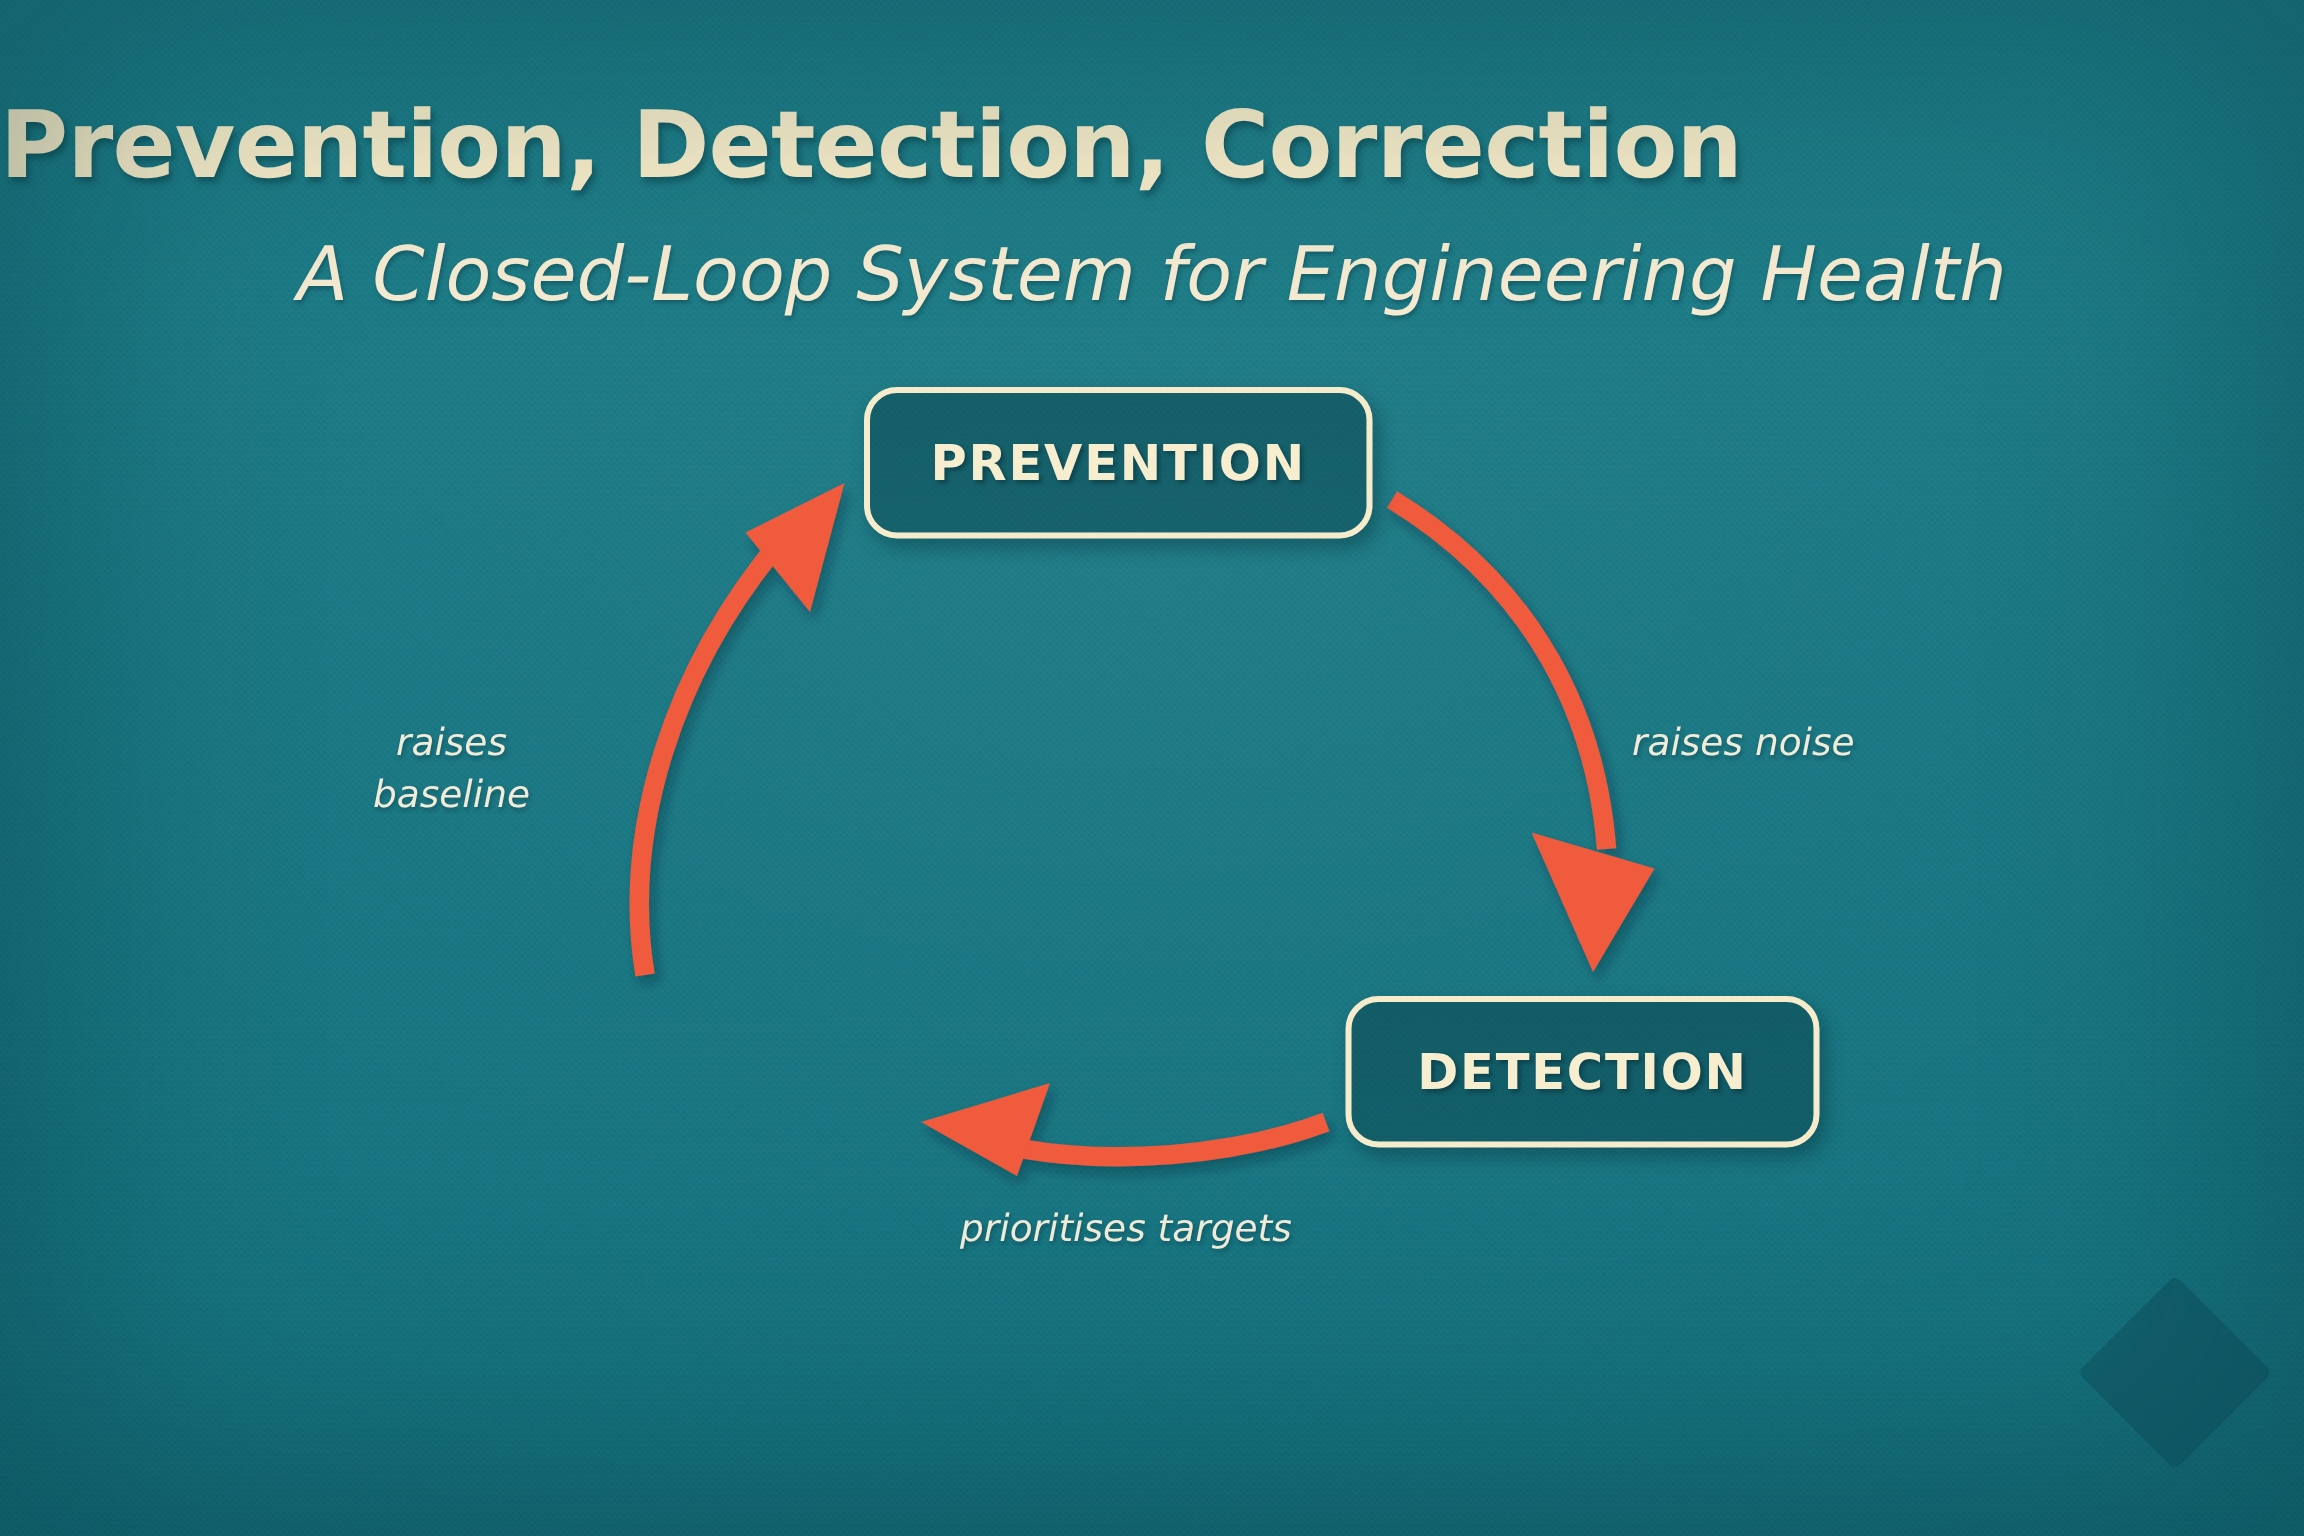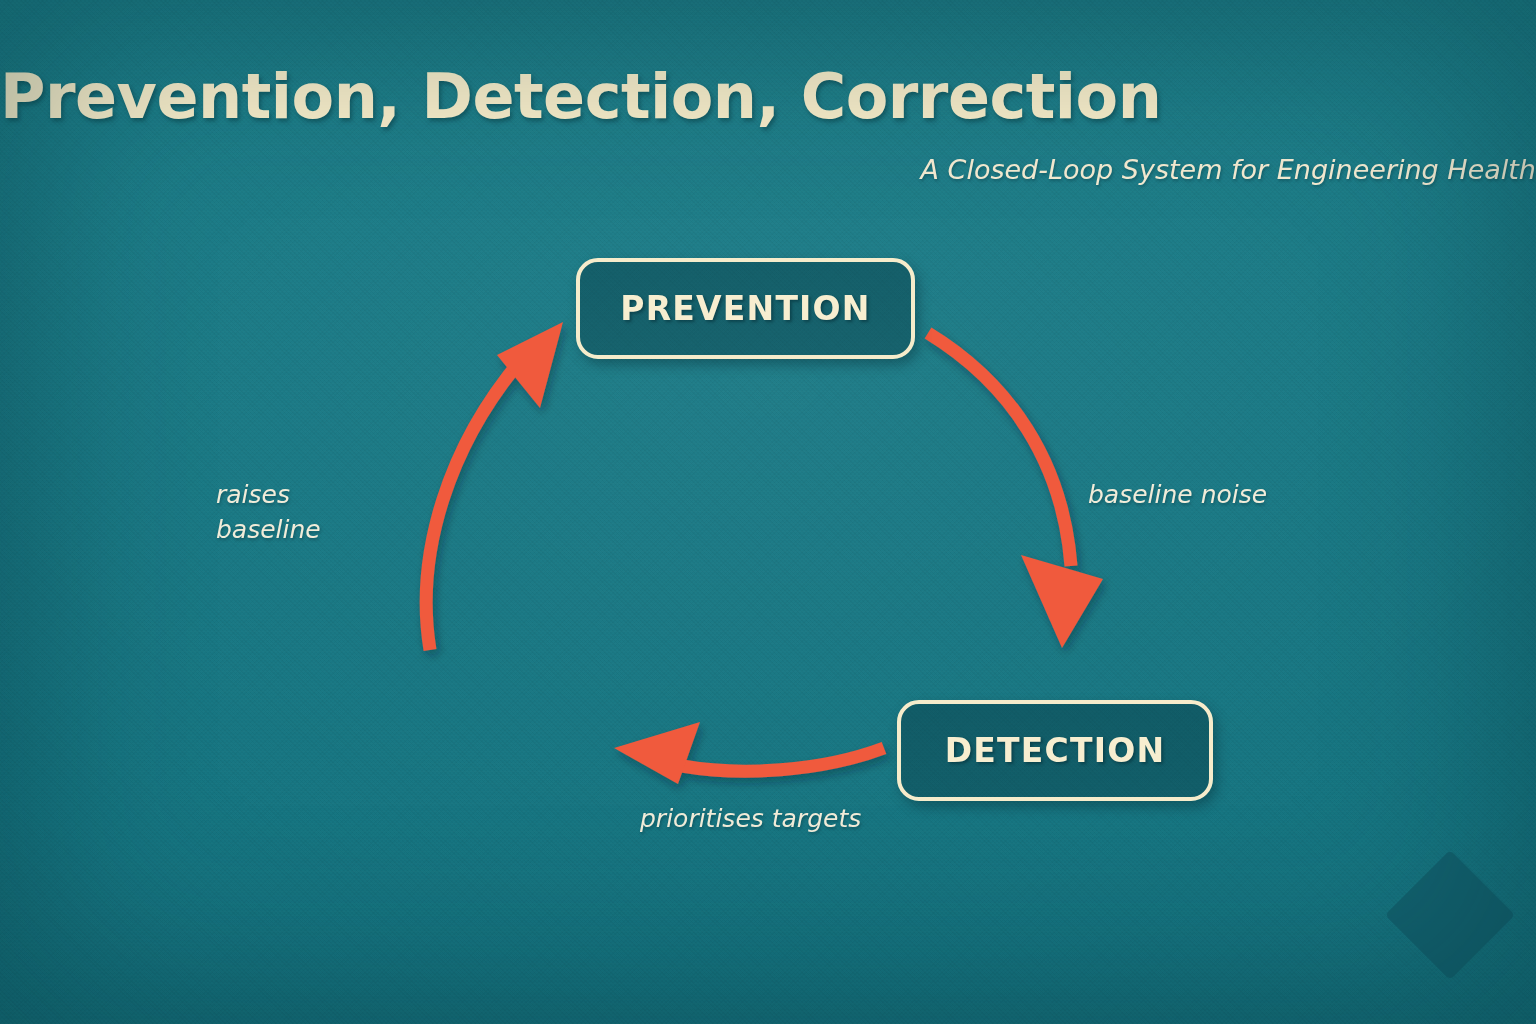--- a/index.html
+++ b/index.html
@@ -49,25 +49,25 @@
     letter-spacing: -0.5px;
     color: #f7ecc9;
     text-shadow: 2px 3px 4px rgba(0,40,48,0.40);
     white-space: nowrap;
   }
   #subtitle {
     position: absolute;
     left: 0;
     right: 0;
     top: 154px;
-    text-align: right;
+    text-align: center;
     font-family: "DejaVu Sans", sans-serif;
     font-style: italic;
     font-weight: 400;
-    font-size: 27px;
+    font-size: 50px;
     color: #f4ebd2;
     text-shadow: 1px 2px 3px rgba(0,40,48,0.35);
     white-space: nowrap;
   }
 
   
   .node {
     position: absolute;
     box-sizing: border-box;
     border: 4px solid #f6eccb;
@@ -82,21 +82,21 @@
   .node-label {
     font-family: "DejaVu Sans", sans-serif;
     font-weight: 700;
     font-size: 33px;
     letter-spacing: 1.2px;
     color: #f7eed0;
     text-shadow: 2px 2px 3px rgba(0,35,44,0.45);
     white-space: nowrap;
   }
   #node-prevention { left: 576px; top: 258px; width: 339px; height: 101px; }
-  #node-detection  { left: 897px; top: 664px; width: 316px; height: 101px; margin-top: 36px; }
+  #node-detection  { left: 897px; top: 664px; width: 316px; height: 101px; }
   #node-correction { left: 262px; top: 664px; width: 339px; height: 101px; }
 
   
   #arrows {
     position: absolute;
     inset: 0;
     pointer-events: none;
   }
 
   
@@ -104,21 +104,21 @@
     position: absolute;
     font-family: "DejaVu Sans", sans-serif;
     font-style: italic;
     font-size: 25px;
     line-height: 1.38;
     color: #f1ecd9;
     text-shadow: 1px 2px 3px rgba(0,35,44,0.35);
     white-space: pre-line;
   }
   #label-reduces-noise { left: 1088px; top: 478px; text-align: left; }
-  #label-raises-baseline { left: 216px; top: 478px; width: 170px; text-align: left; }
+  #label-raises-baseline { left: 216px; top: 478px; width: 170px; text-align: center; }
   #label-prioritises-targets { left: 640px; top: 802px; text-align: center; }
 
   
   #diamond {
     position: absolute;
     left: 1404px;
     top: 869px;
     width: 92px;
     height: 92px;
     background: #12606e;
@@ -164,21 +164,21 @@
 
   <div id="node-prevention" class="node">
     <span class="node-label">PREVENTION</span>
   </div>
 
   <div id="node-detection" class="node">
     <span class="node-label">DETECTION</span>
   </div>
 
 
-  <div id="label-reduces-noise" class="edge-label">baseline noise</div>
+  <div id="label-reduces-noise" class="edge-label">raises noise</div>
 
   <div id="label-raises-baseline" class="edge-label">raises
 baseline</div>
 
   <div id="label-prioritises-targets" class="edge-label">prioritises targets</div>
 
   <div id="vignette"></div>
 </div>
 
 </body></html>

